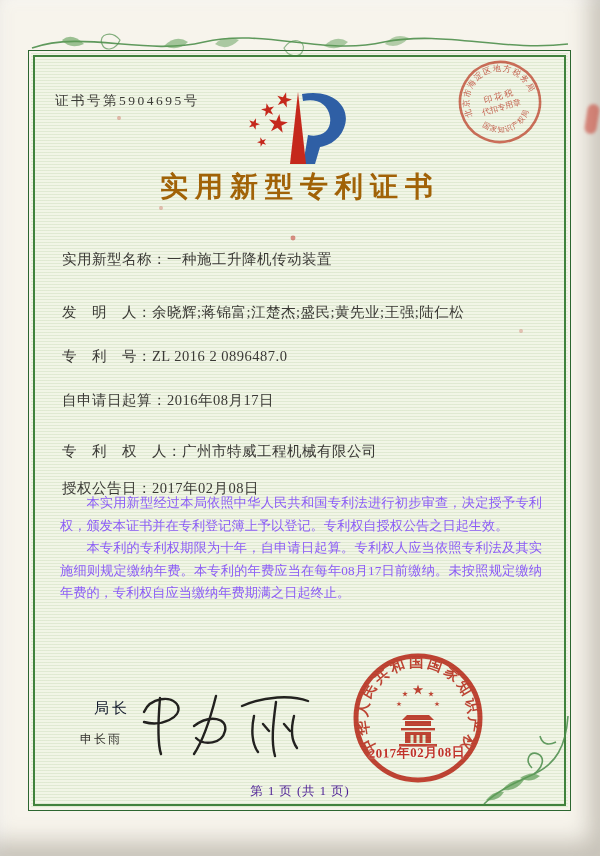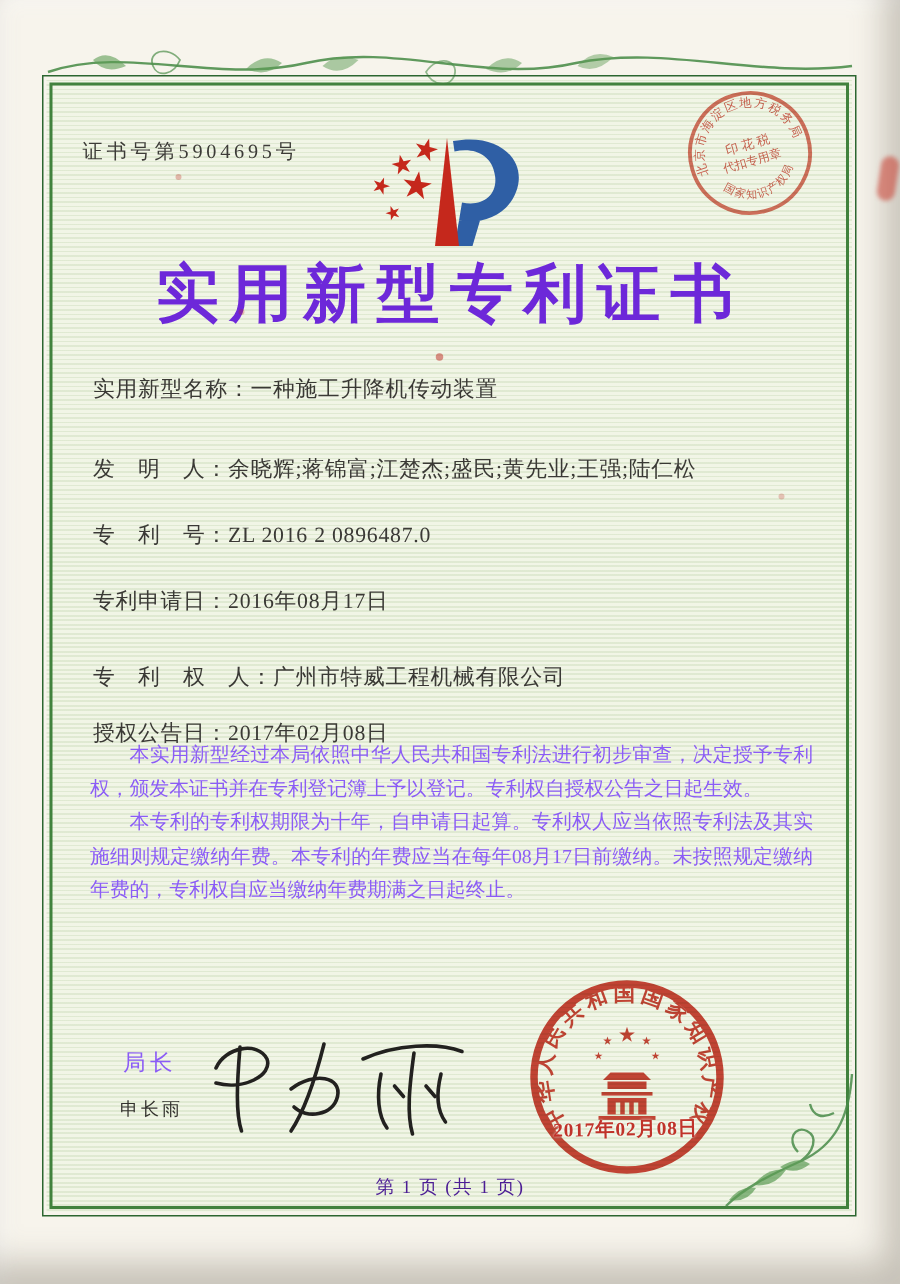--- a/index.html
+++ b/index.html
@@ -13,29 +13,29 @@
   .guilloche{
     position:absolute;left:31px;top:53px;right:32px;bottom:48px;
     background-color:#f1f5e6;
     background-image:repeating-linear-gradient(180deg, rgba(132,172,104,.16) 0 1px, rgba(255,255,255,0) 1px 3px);
   }
   .frame-outer{position:absolute;left:28px;top:50px;right:29px;bottom:45px;border:1px solid #2c6630;}
   .frame-inner{position:absolute;left:33px;top:55px;right:34px;bottom:50px;border:2px solid #41823d;}
   .certno{position:absolute;left:55px;top:92px;font-size:13.5px;letter-spacing:2.5px;color:#3c3b37;}
   .logo{position:absolute;left:240px;top:90px;width:120px;height:78px;}
   .title{position:absolute;left:0;right:0;top:168px;margin:0;text-align:center;
-    font-size:42px;font-weight:bold;letter-spacing:7px;color:#6d28d9;}
+    font-size:28px;font-weight:bold;letter-spacing:7px;color:#a16207;}
   .row{position:absolute;left:62px;right:50px;font-size:14.5px;color:#3a3935;letter-spacing:.5px;white-space:nowrap;}
   .row .lab{color:#3a3935;}
   .row .val{color:#3a3935;}
   .r0{top:250px}.r1{top:303px}.r2{top:347px}.r3{top:391px}.r4{top:442px}.r5{top:479px}
   .body-text{position:absolute;left:60px;top:492px;width:482px;font-size:13.2px;line-height:22.6px;
     color:#8b5cf6;text-align:justify;}
   .body-text p{margin:0;text-indent:2em;}
-  .issuer-title{position:absolute;left:82px;top:699px;font-size:15px;letter-spacing:3px;color:#8b5cf6;}
+  .issuer-title{position:absolute;left:94px;top:699px;font-size:15px;letter-spacing:3px;color:#0f172a;}
   .issuer-name{position:absolute;left:80px;top:731px;font-size:12px;letter-spacing:2px;color:#33322e;}
   .signature{position:absolute;left:130px;top:682px;width:200px;height:92px;}
   .seal{position:absolute;left:350px;top:650px;width:136px;height:136px;mix-blend-mode:multiply;opacity:.93;}
   .seal-date{position:absolute;left:346px;top:744px;width:142px;text-align:center;font-size:13px;font-weight:bold;
     color:#c0332a;letter-spacing:.5px;text-shadow:0 0 2px rgba(255,255,255,.85);transform:rotate(-1deg);}
   .taxstamp{position:absolute;left:456px;top:58px;width:88px;height:88px;transform:rotate(-16deg);
     mix-blend-mode:multiply;opacity:.88;}
   .garland{position:absolute;left:24px;top:22px;width:552px;height:36px;}
   .corner-flourish{position:absolute;left:472px;top:712px;width:100px;height:100px;}
   .footer{position:absolute;left:0;right:0;top:783px;text-align:center;font-size:12.5px;color:#4c1d95;letter-spacing:1px;}
@@ -106,21 +106,21 @@
   <div class="row r1">
     <span class="lab">发　明　人：</span><span class="val">余晓辉;蒋锦富;江楚杰;盛民;黄先业;王强;陆仁松</span>
   </div>
   <div class="row r0">
     <span class="lab">实用新型名称：</span><span class="val">一种施工升降机传动装置</span>
   </div>
   <div class="row r2">
     <span class="lab">专　利　号：</span><span class="val">ZL 2016 2 0896487.0</span>
   </div>
   <div class="row r3">
-    <span class="lab">专利申请日：</span><span class="val">2016年08月17日</span>
+    <span class="lab">自申请日起算：</span><span class="val">2016年08月17日</span>
   </div>
   <div class="row r4">
     <span class="lab">专　利　权　人：</span><span class="val">广州市特威工程机械有限公司</span>
   </div>
   <div class="row r5">
     <span class="lab">授权公告日：</span><span class="val">2017年02月08日</span>
   </div>
 
   <div class="body-text">
     <p>本实用新型经过本局依照中华人民共和国专利法进行初步审查，决定授予专利权，颁发本证书并在专利登记簿上予以登记。专利权自授权公告之日起生效。</p>

